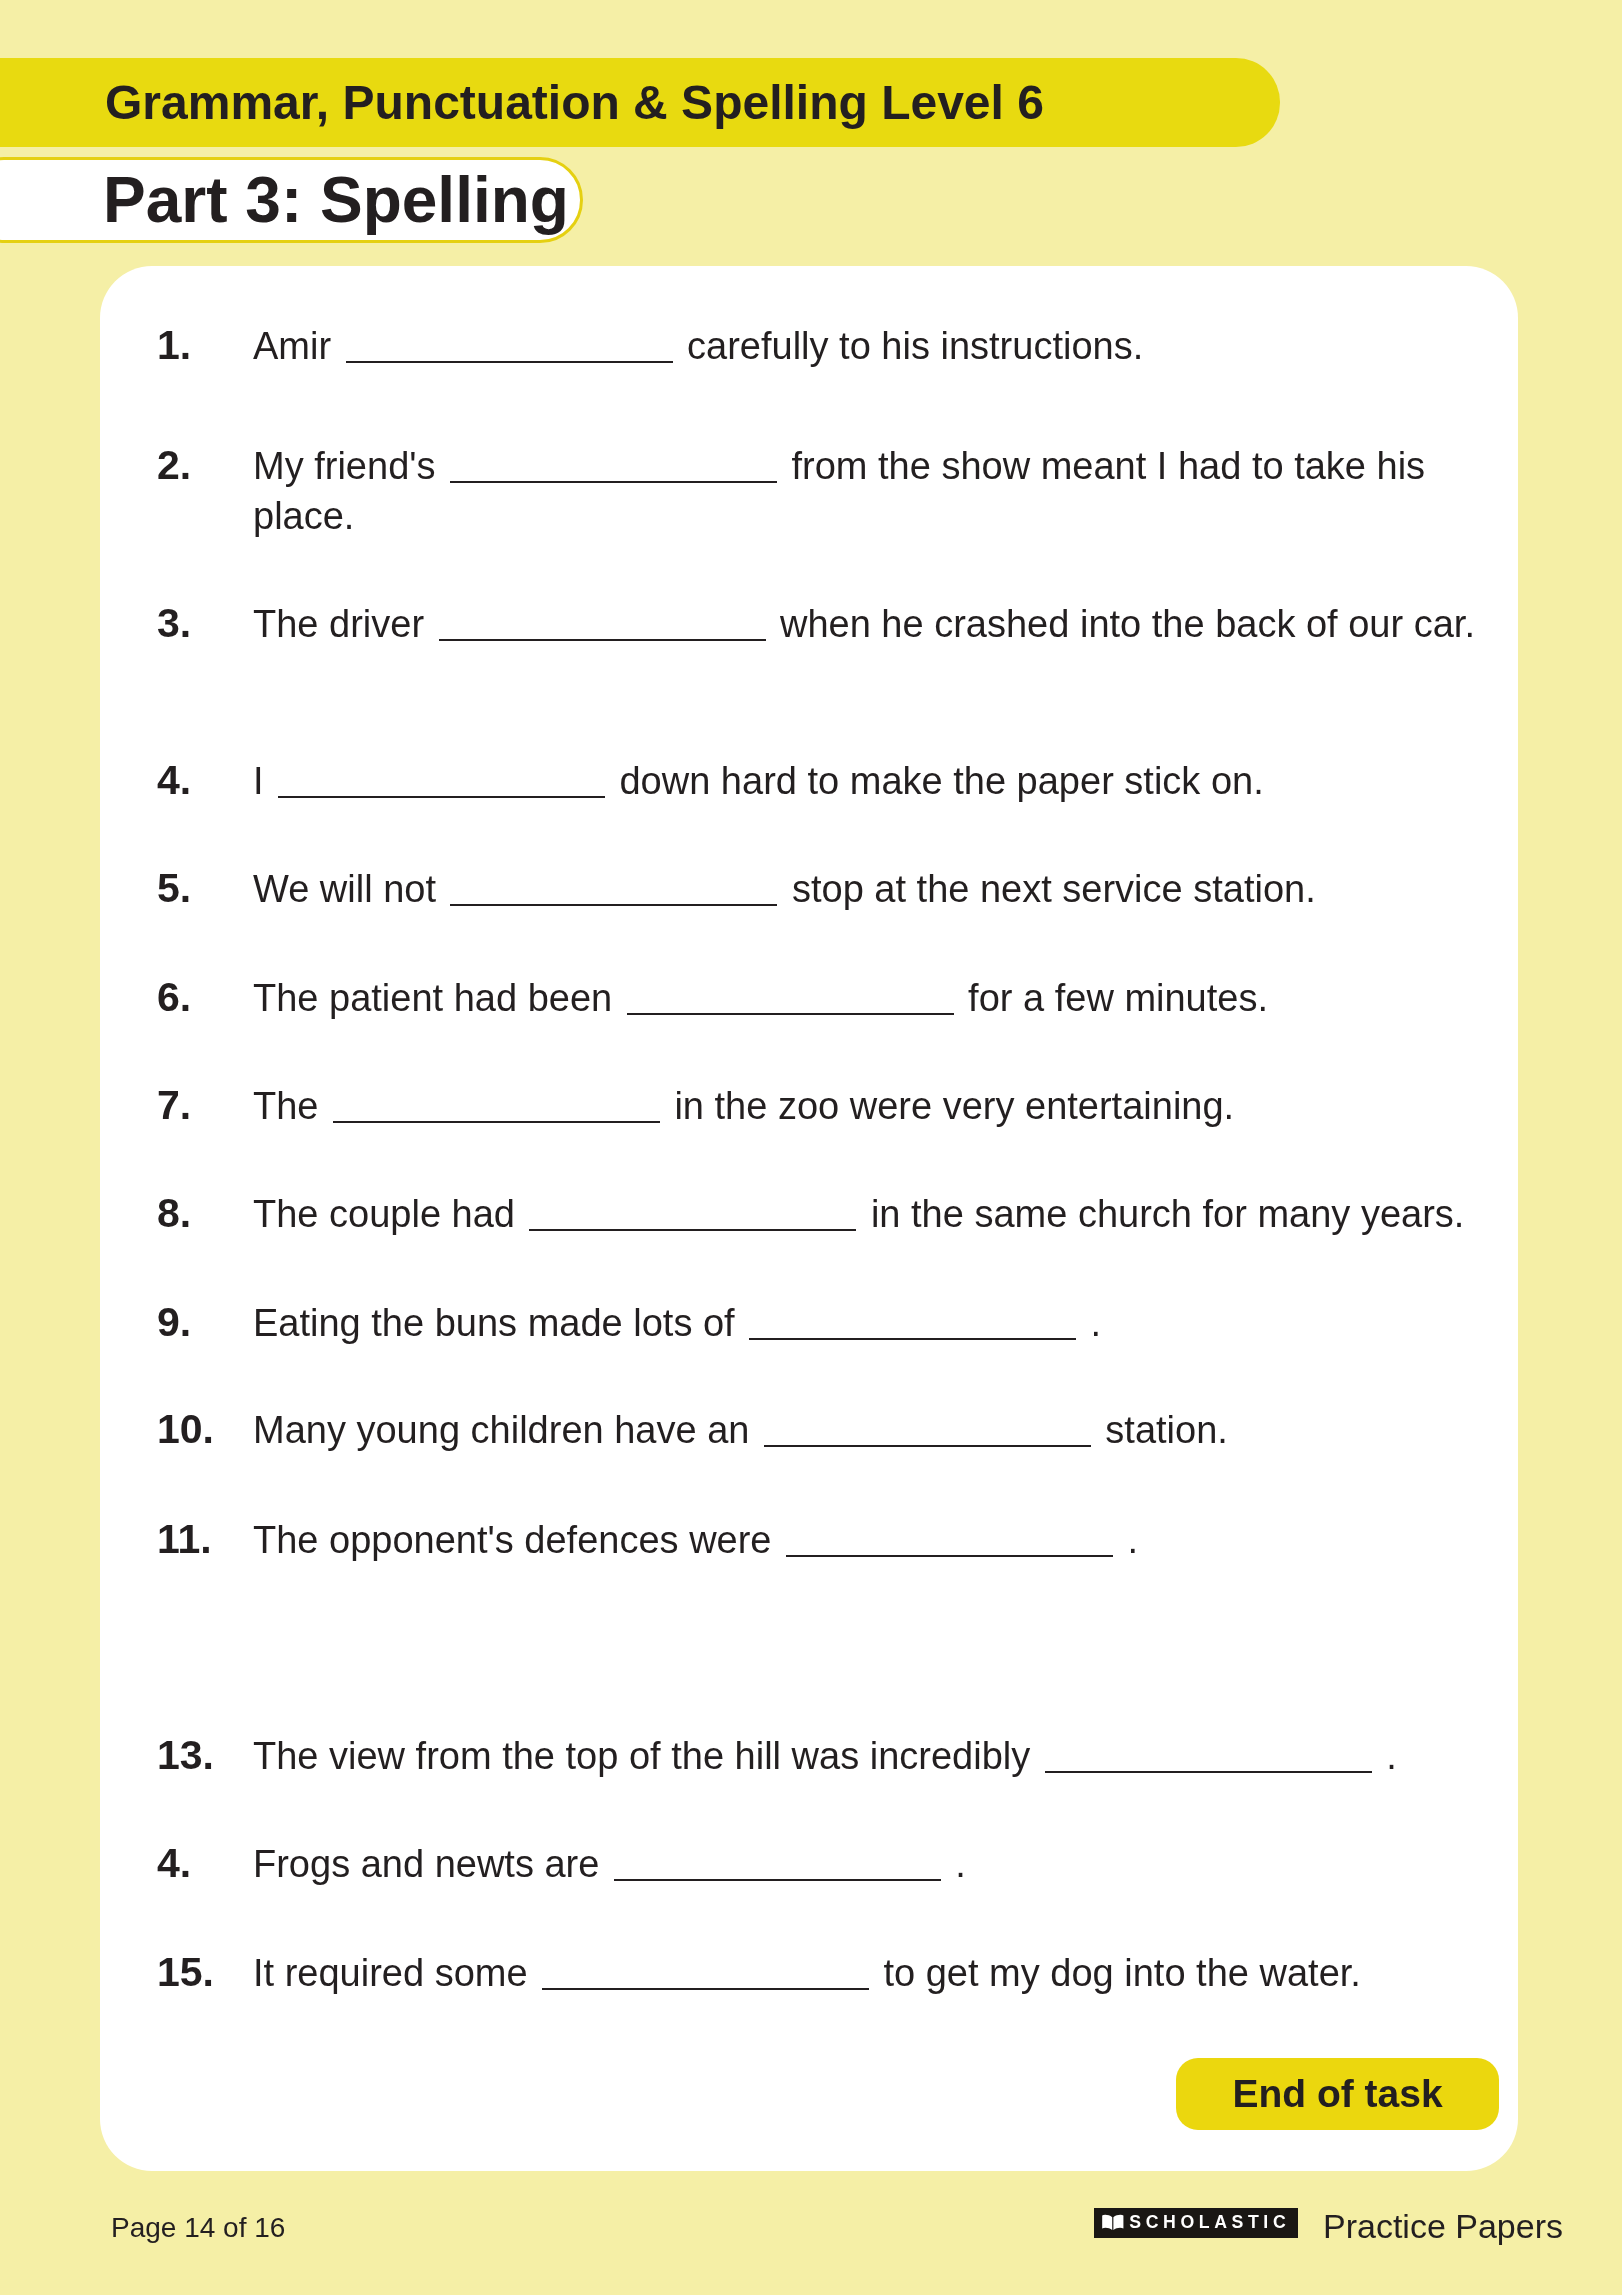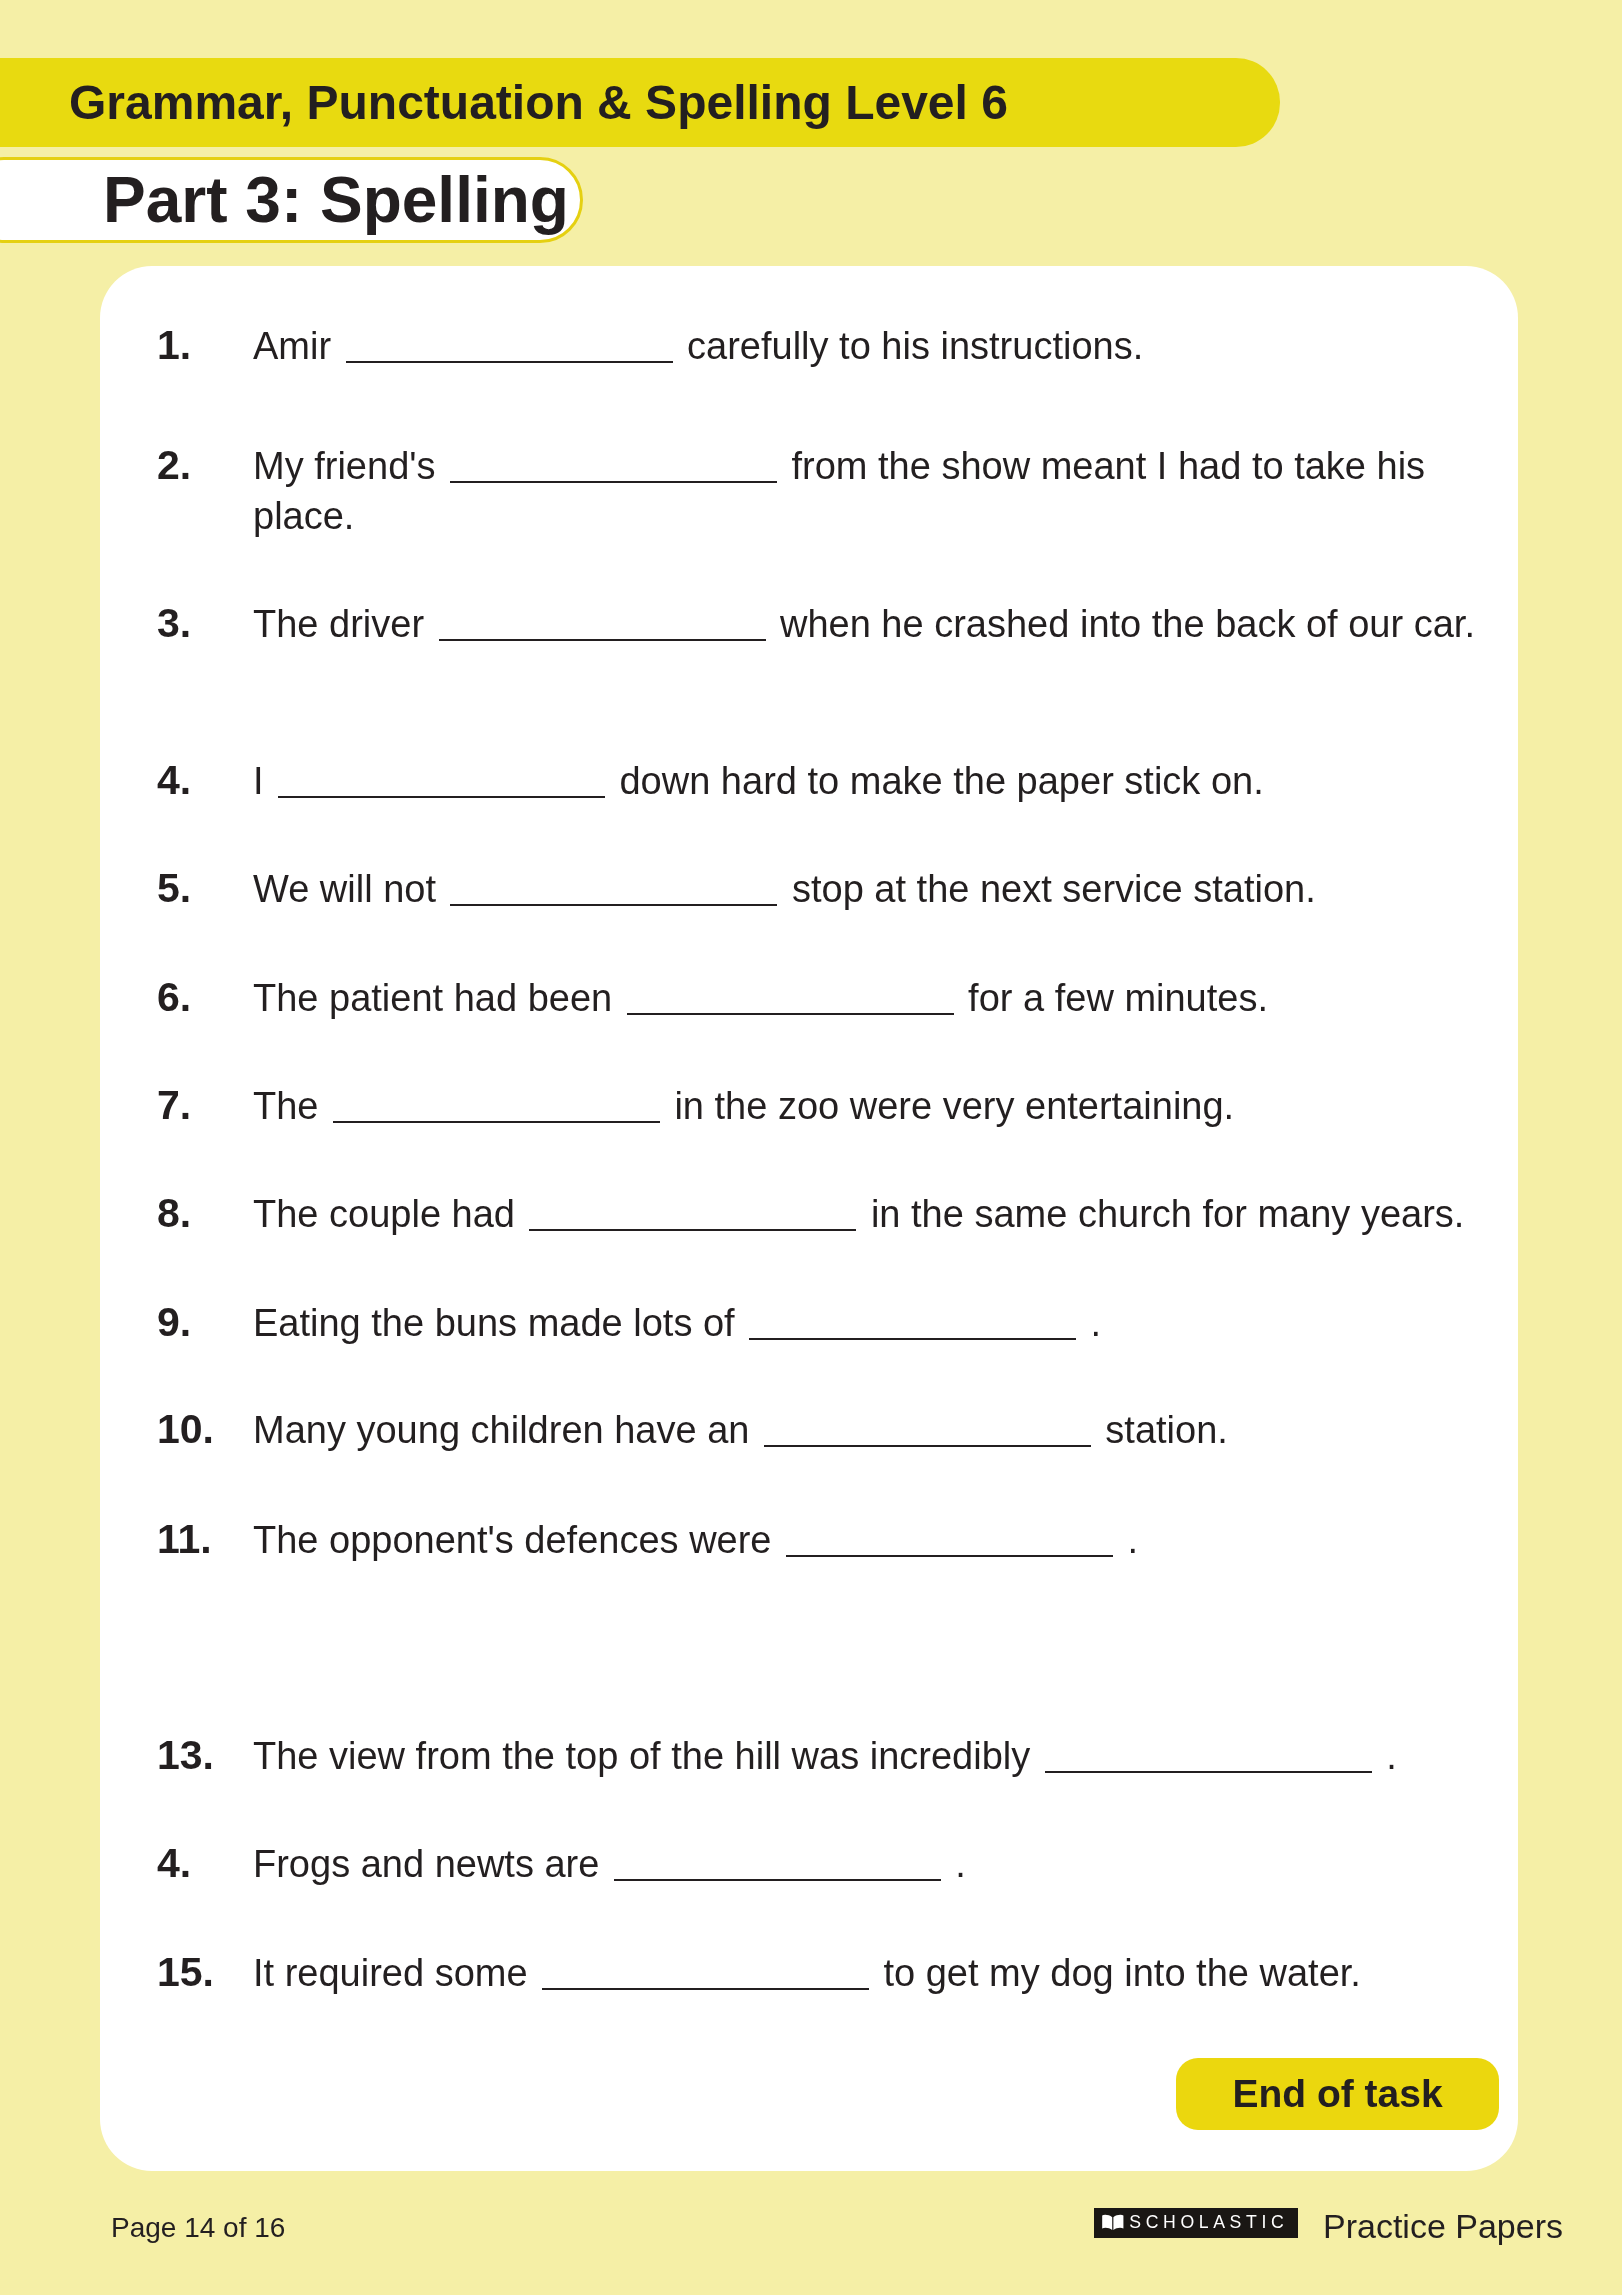--- a/index.html
+++ b/index.html
@@ -12,21 +12,21 @@
     font-family:"Liberation Sans", sans-serif;
   }
 
   
   .banner {
     position:absolute; left:0; top:58px;
     width:1280px; height:89px;
     background:#E8DA10;
     border-radius:0 44px 44px 0;
     display:flex; align-items:center;
-    padding-left:69px;
+    padding-left:105px;
   }
   .banner-title { font-size:48px; font-weight:700; }
 
   
   .pill {
     position:absolute; left:-39px; top:157px;
     width:622px; height:86px;
     background:#FFFFFF;
     border:3.9px solid #E5D011;
     border-radius:43px;
@@ -80,21 +80,21 @@
   }
   .brand-bar {
     position:absolute; left:1094px; top:2208px;
     width:204px; height:30px;
     background:#1A1714;
     display:flex; align-items:center;
     padding:0 6.5px; gap:5.2px;
   }
   .brand-text {
     color:#FFFFFF; font-size:17.7px; letter-spacing:4.6px;
-    font-weight:400; line-height:1; white-space:nowrap;
+    font-weight:700; line-height:1; white-space:nowrap;
   }
   .series-label {
     position:absolute; left:1323px; top:2207px;
     font-size:34px;
     text-align:center;
   }
 </style>
 </head>
 <body>
 

